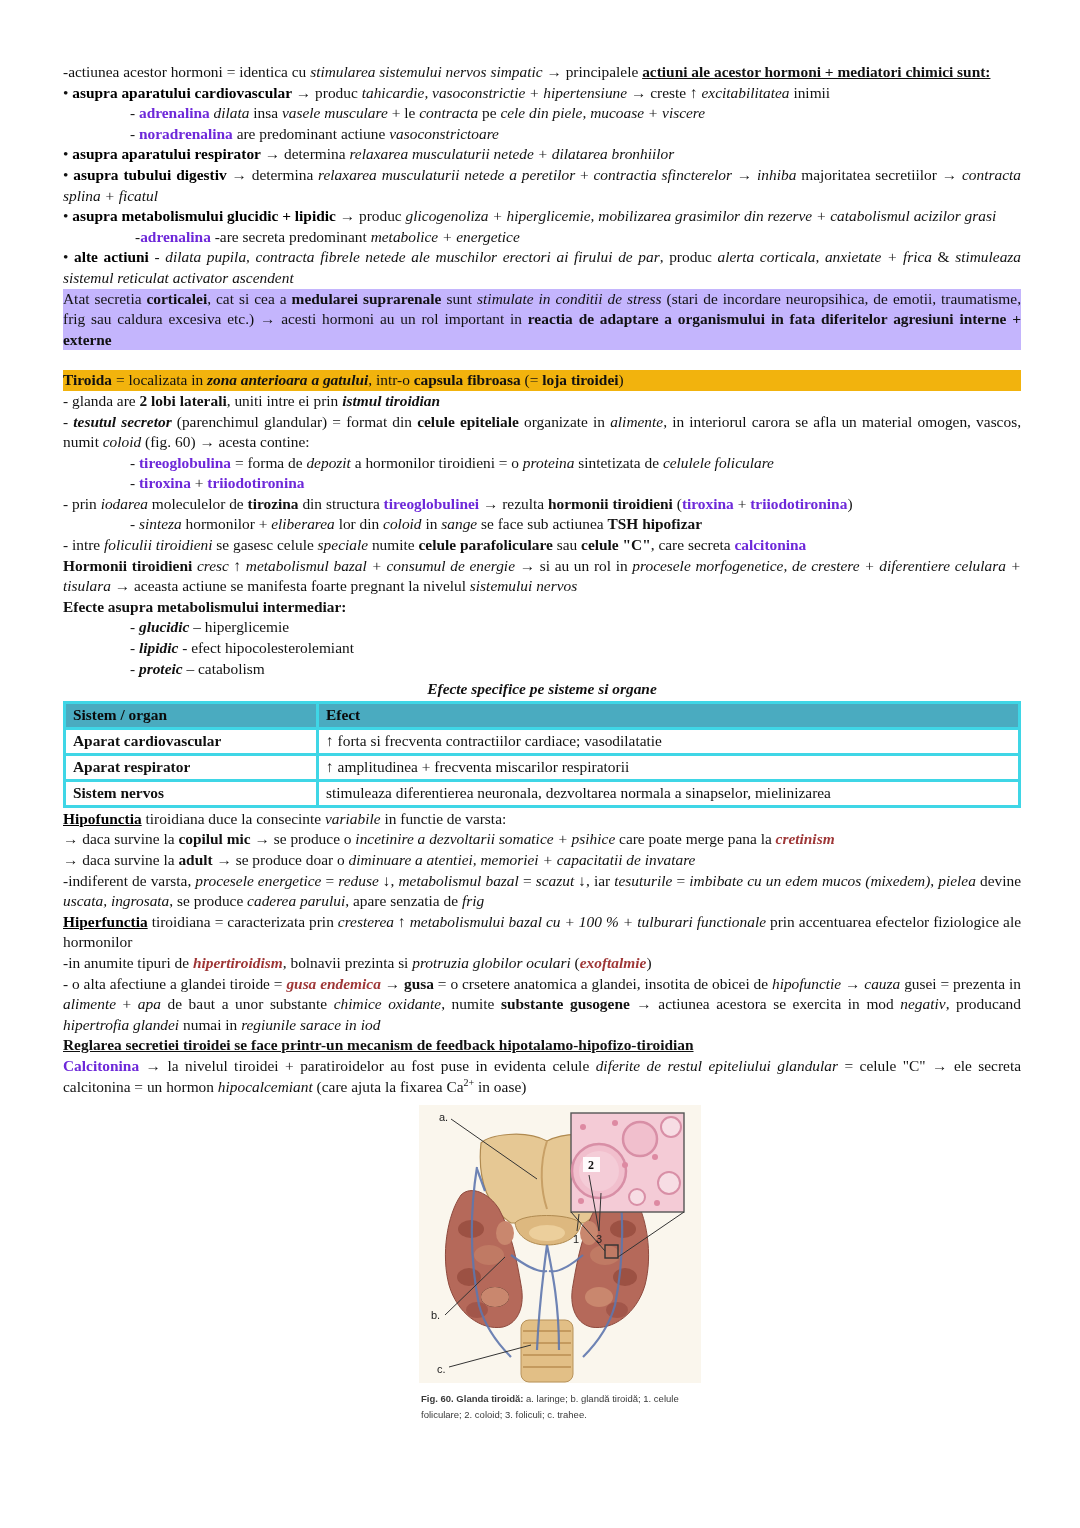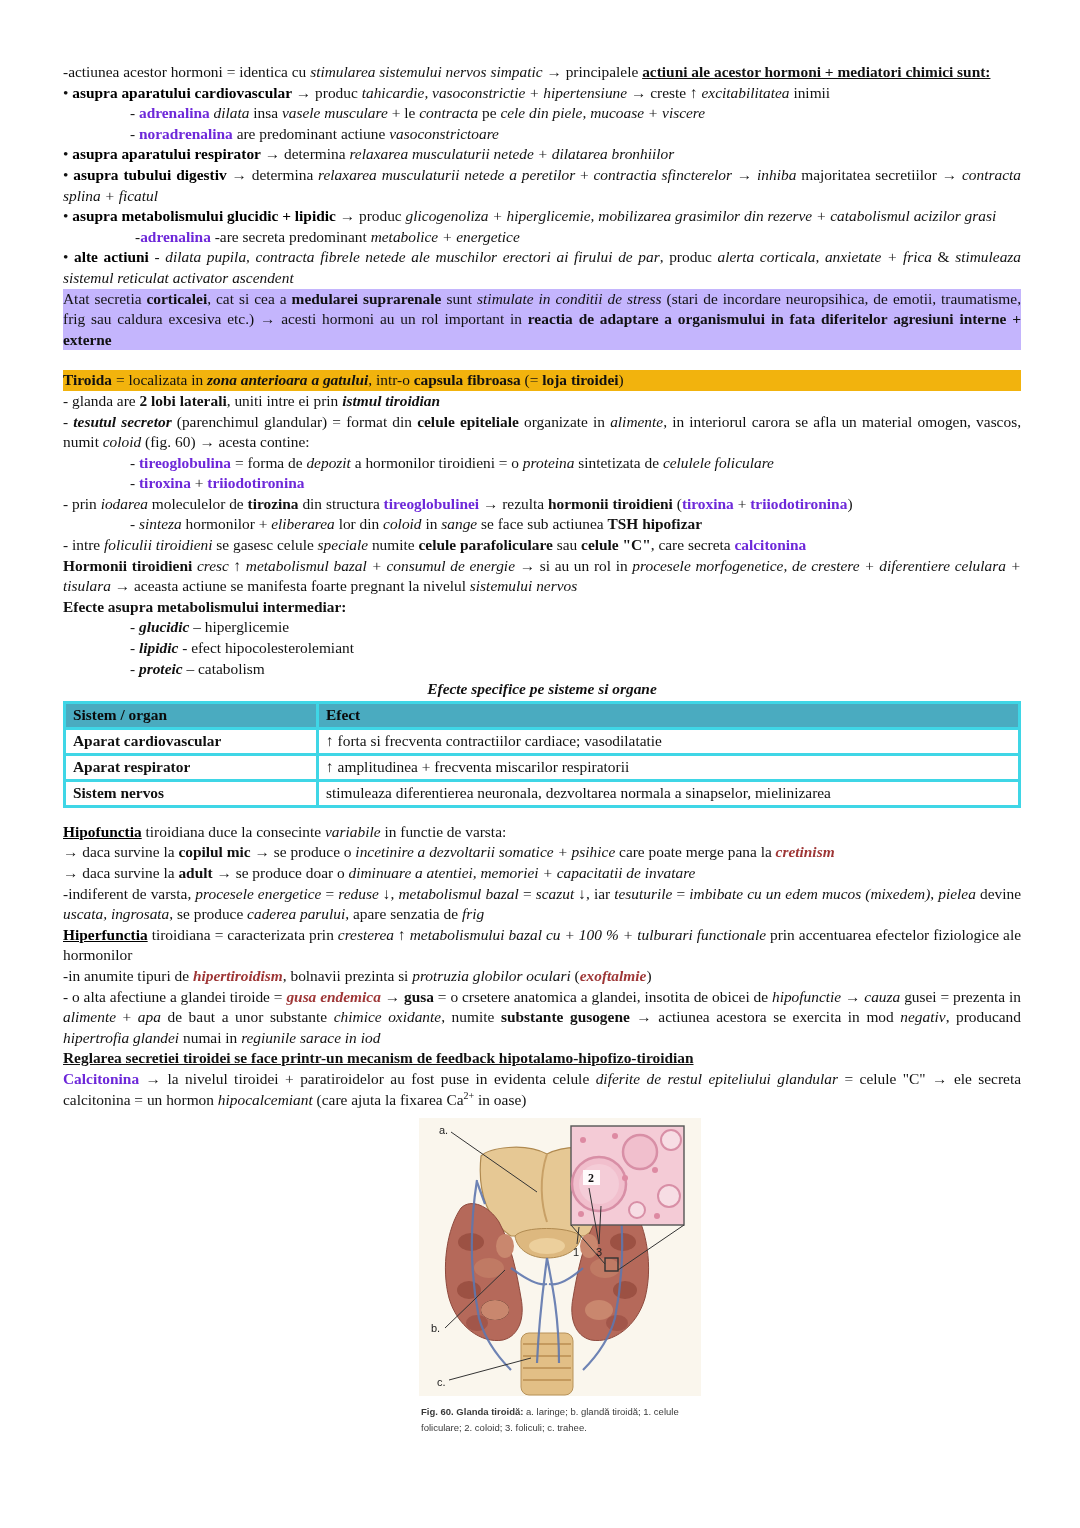--- a/index.html
+++ b/index.html
@@ -18,21 +18,21 @@
   .para.hl-gold{background:#f2b30d;margin-top:20px;font-family:Liberation Serif, serif;}
   .b{font-weight:bold;}
   .i{font-style:italic;}
   .bi,.b.i{font-weight:bold;font-style:italic;}
   .u{text-decoration:underline;}
   .blue{color:#000000;font-weight:bold;}
   .red{color:#6d28d9;font-weight:bold;}
   .dred{color:#9e3636;font-weight:bold;font-style:italic;margin-top:48px;}
   .sup{vertical-align:super;font-size:0.65em;line-height:0;}
   table.effects{
-    width:100%;border-collapse:collapse;margin:1px 0 14px 0;border-radius:16px;
+    width:100%;border-collapse:collapse;margin:1px 0 1px 0;border-radius:16px;
   }
   table.effects th,table.effects td{
     border:3px solid #3fd6e6;padding:0 7px;height:23px;
     font-size:15.4px;text-align:left;vertical-align:middle;
   }
   table.effects th{background:#4aabc0;font-weight:bold;color:#0a0a0a;}
   table.effects td.c1{font-weight:bold;width:26.5%;}
   .fig-wrap{width:282px;margin:8px auto 0 auto;transform:translateX(18px);}
   .fig-caption{
     font-family:"Liberation Sans", sans-serif;

